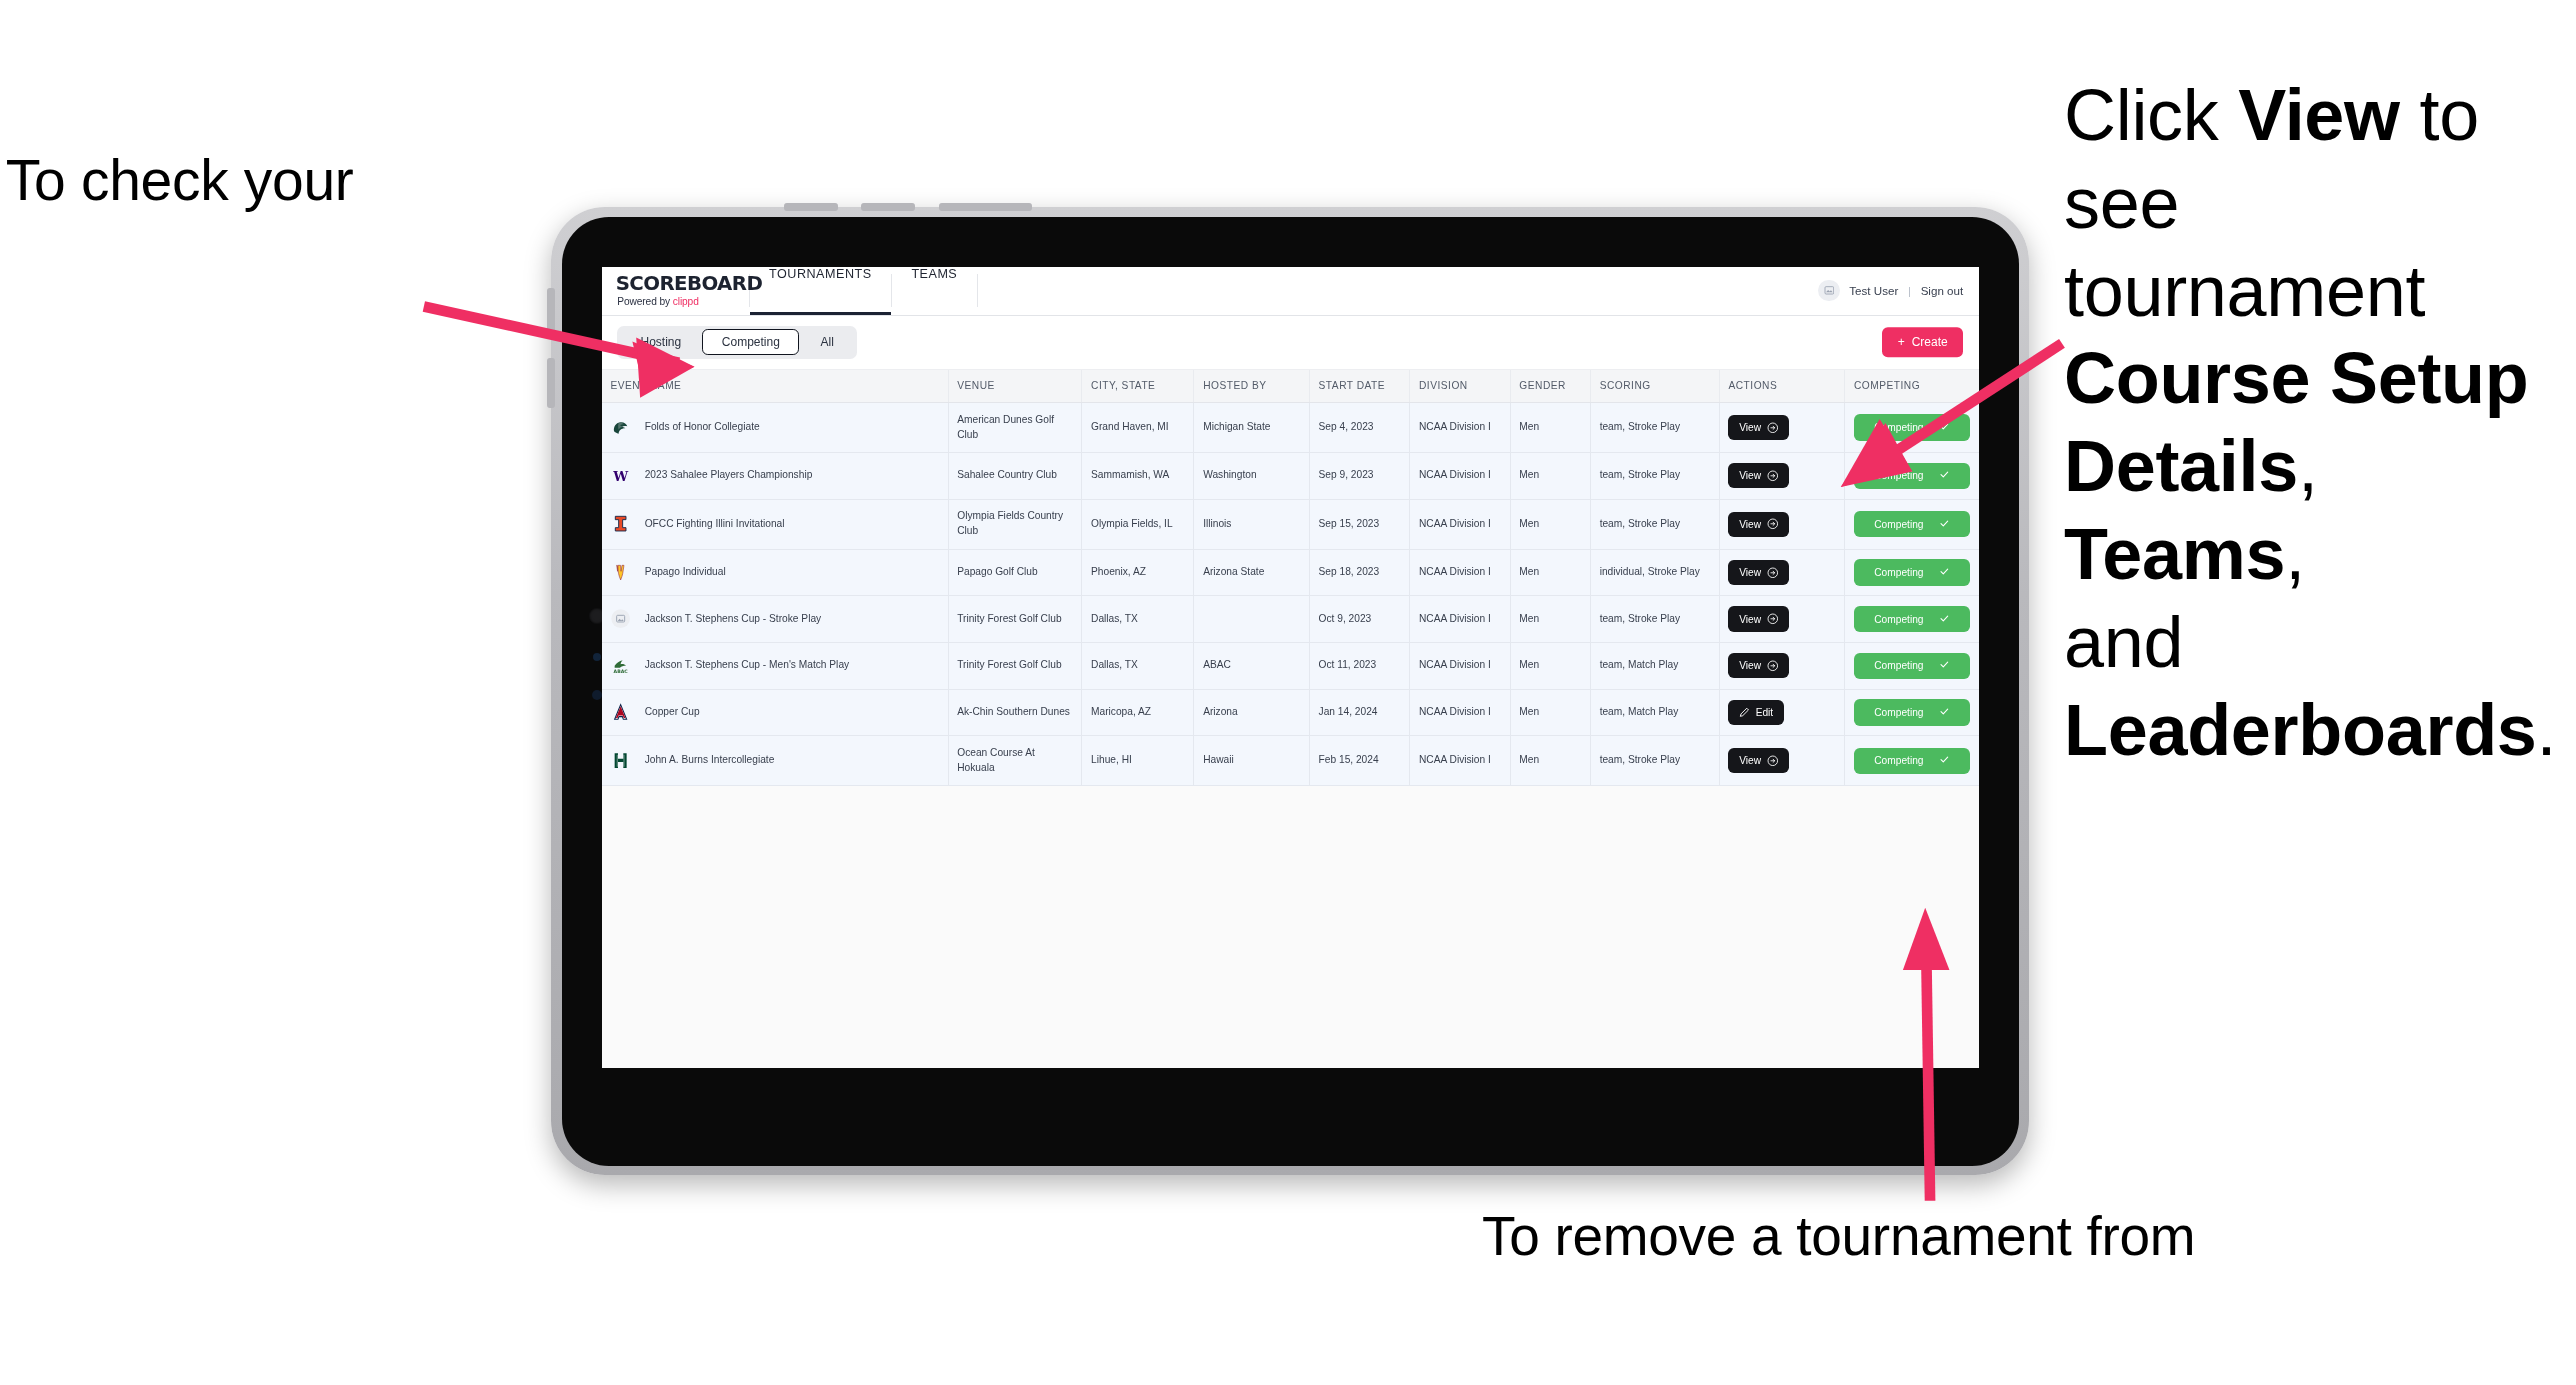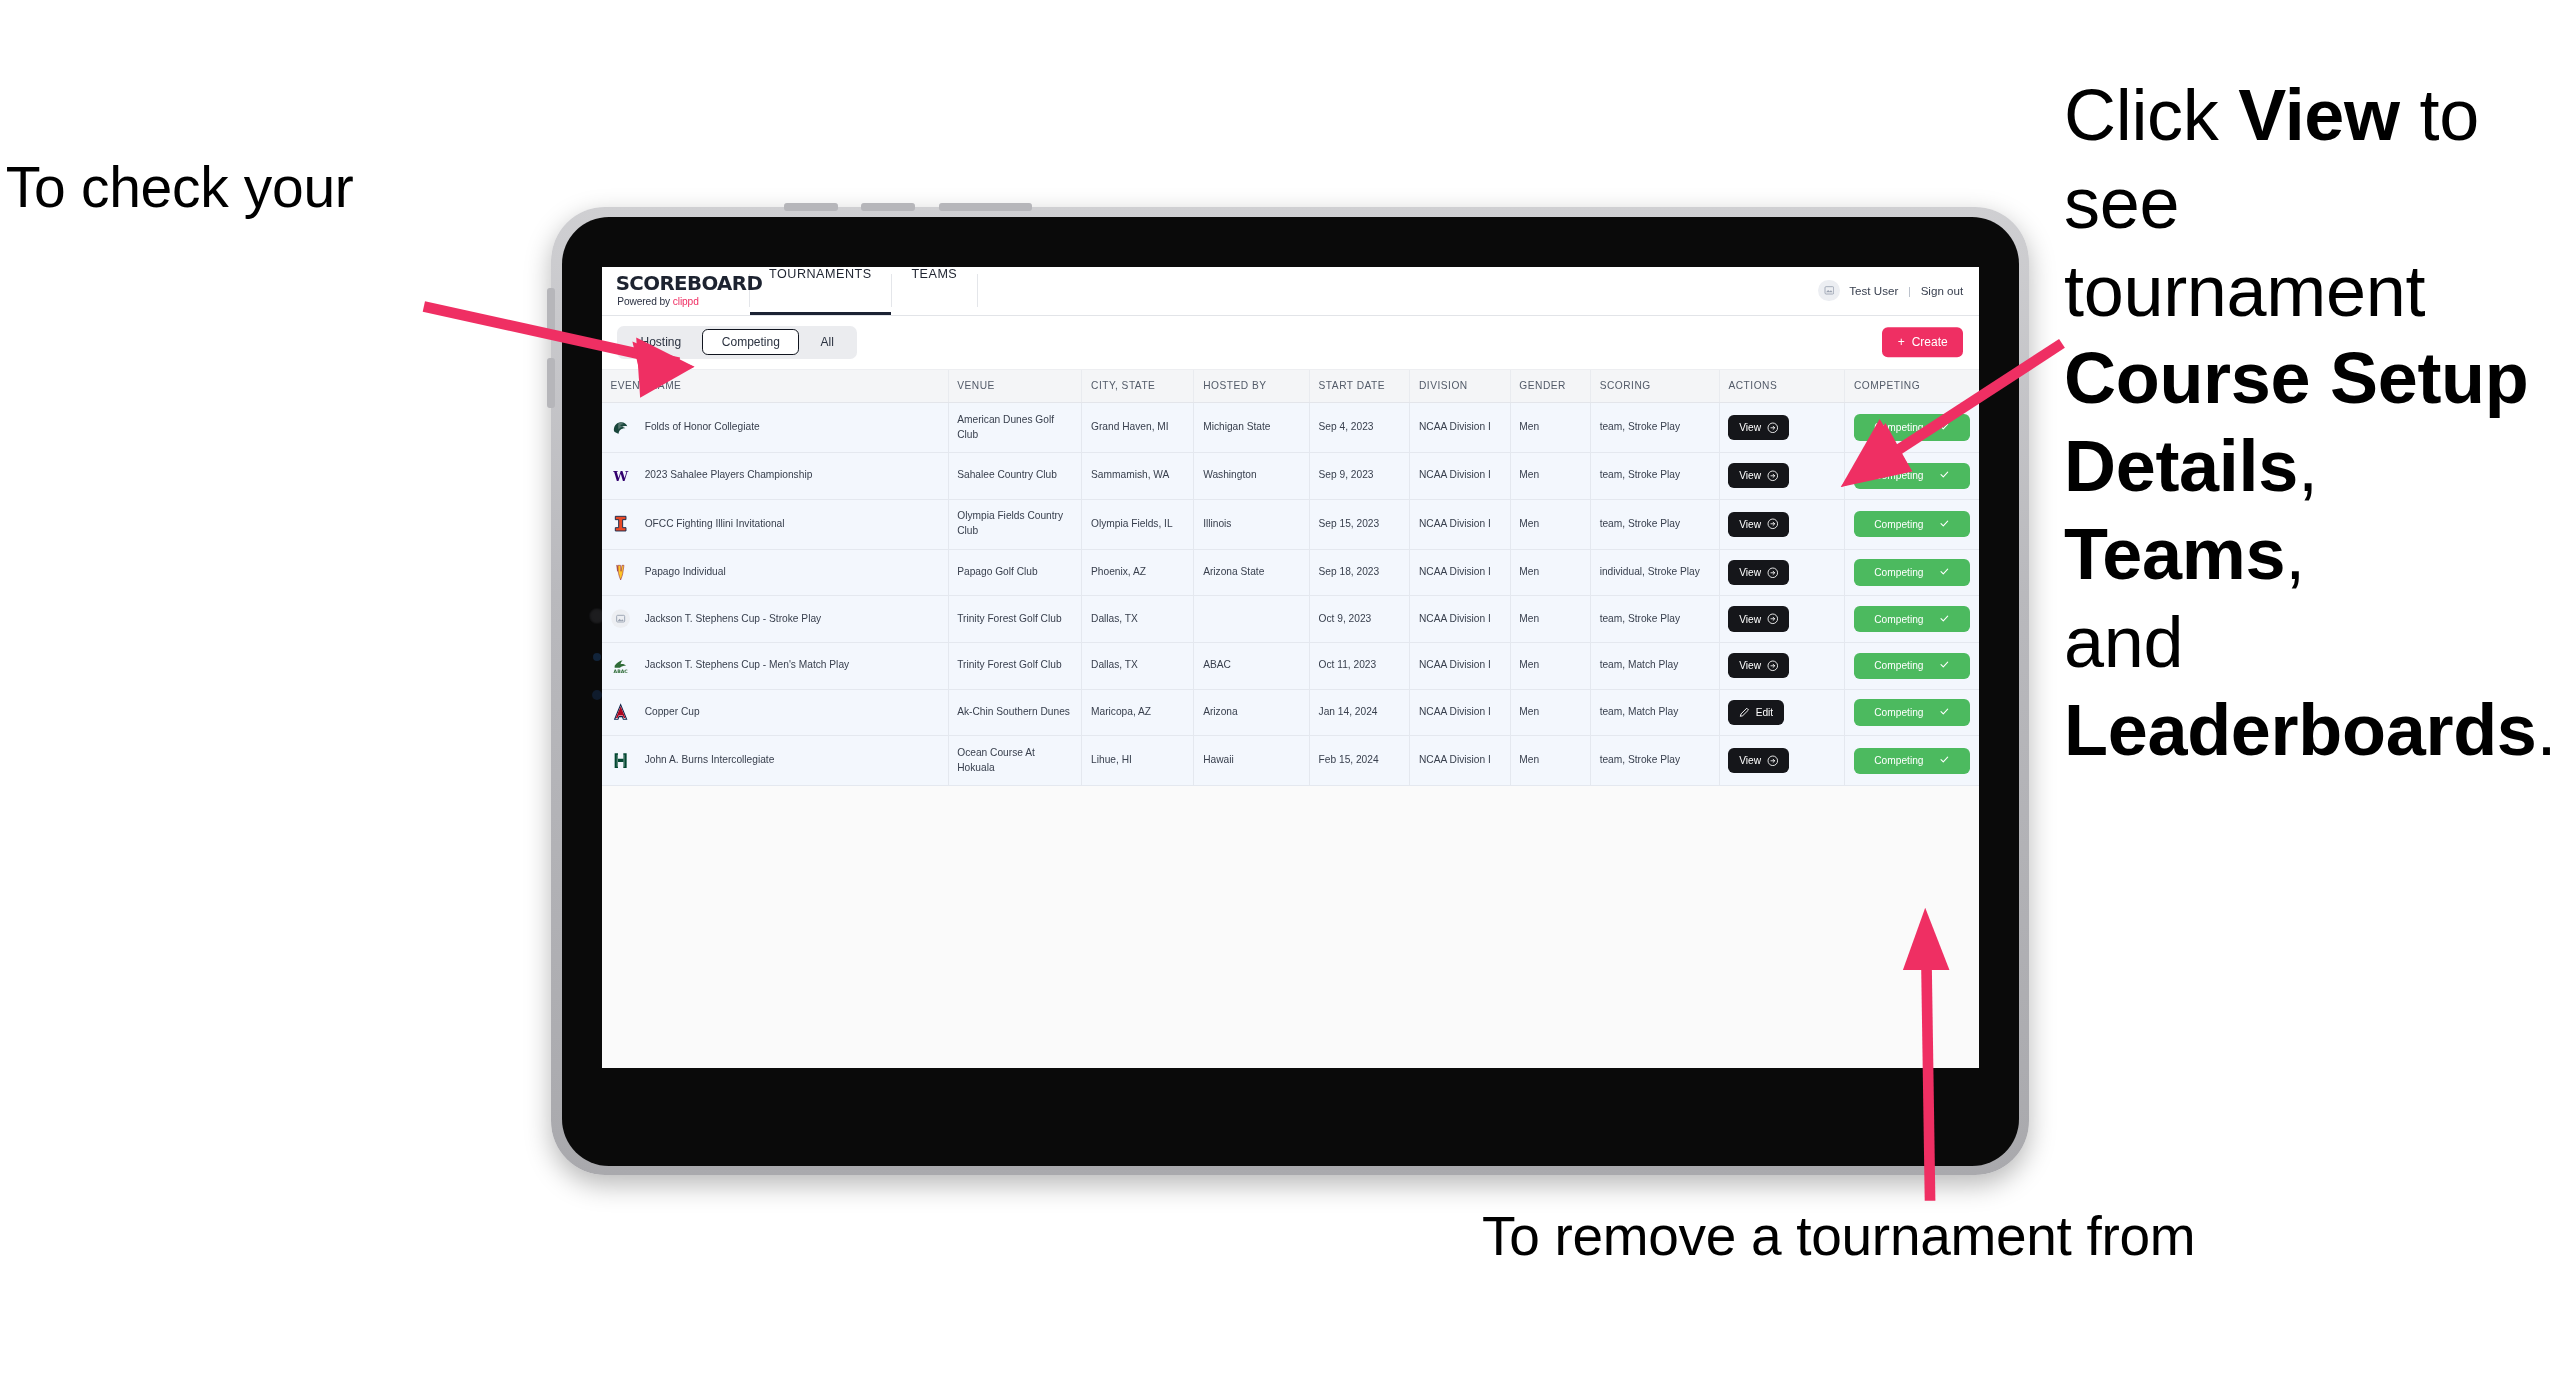--- a/index.html
+++ b/index.html
@@ -14,21 +14,21 @@
   
   .callout {
     position: absolute;
     color: #000;
     font-family: "Liberation Sans", sans-serif;
     font-weight: 400;
     letter-spacing: -0.3px;
   }
   .callout b { font-weight: 700; }
 
-  #callout-left  { left: 5.8px;  top: 153px; width: 456px; font-size: 57px; line-height: 1.22; }
+  #callout-left  { left: 5.8px;  top: 146px; width: 456px; font-size: 57px; line-height: 1.22; }
   #callout-right { left: 2064px; top: 72px; width: 504px; font-size: 72px; line-height: 1.22; }
   #callout-bottom{ left: 1482px; top: 1201px; width: 931px; font-size: 55px; line-height: 1.30; }
 
   
   .arrow-svg { position: absolute; overflow: visible; pointer-events: none; }
 
   
   #tablet {
     position: absolute;
     left: 551px; top: 207px;

